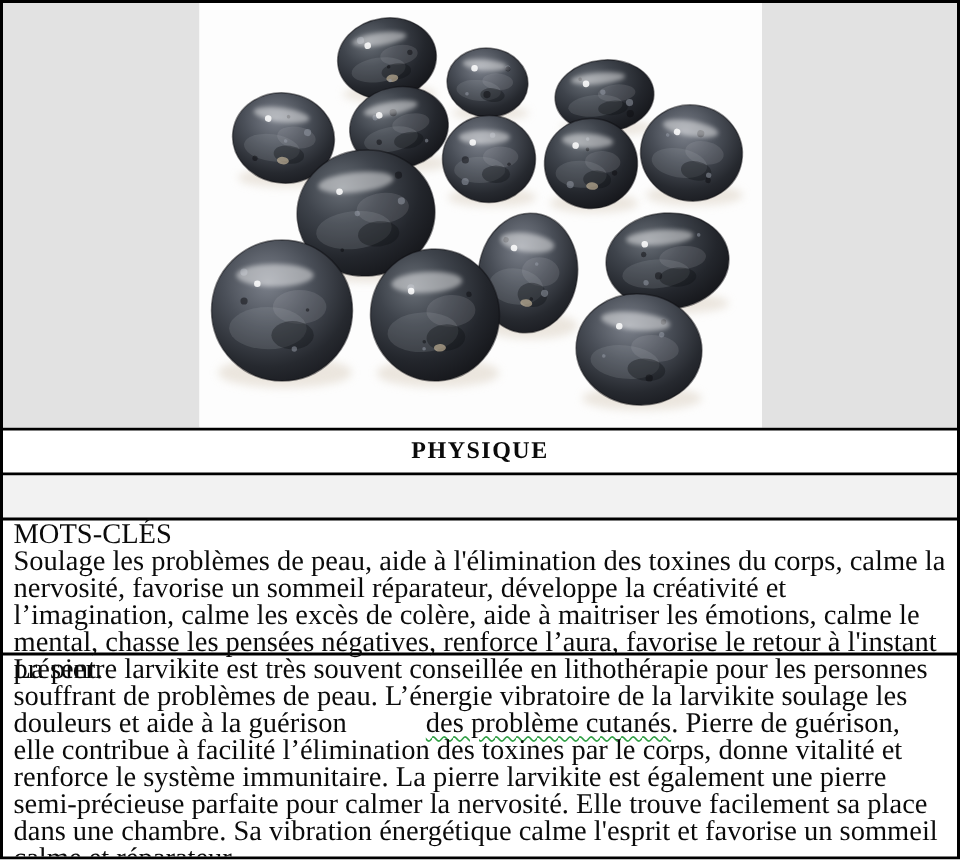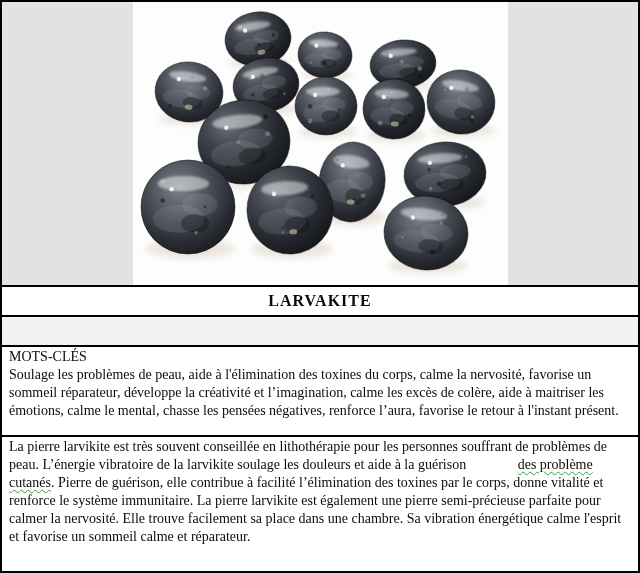--- a/index.html
+++ b/index.html
@@ -18,21 +18,21 @@
   .side-gray.left{width:131px;}
   .side-gray.right{flex:1;}
   .photo{width:375px;height:283px;background:#fdfdfd;}
   .photo svg{display:block;}
   .title-row{
     height:28px;border-bottom:2px solid #000;
     display:flex;align-items:center;justify-content:center;
     font-weight:bold;font-size:16px;letter-spacing:1px;
   }
   .empty-row{height:28px;border-bottom:2px solid #000;background:#f2f2f2;}
-  .section{box-sizing:border-box;padding:1px 7px 0 7px;font-size:14px;line-height:18px;}
+  .section{box-sizing:border-box;padding:1px 7px 0 7px;font-size:19px;line-height:18px;}
   .section.mots{height:90px;border-bottom:2px solid #000;}
   .section.corps{height:132px;}
   .sec-heading{display:block;}
   .sec-body{display:block;text-align:left;}
   .grammar-flag{
     text-decoration:underline;
     text-decoration-style:wavy;
     text-decoration-color:#2f9e44;
     text-decoration-thickness:1px;
     text-underline-offset:2px;
@@ -254,21 +254,21 @@
             <circle cx="307.3272986059885" cy="211.08474819355843" r="1.7999999999999998" fill="#0b0c0f" opacity="0.5"></circle>
             <ellipse cx="288.8" cy="212.5" rx="23.1" ry="5.92" fill="#ffffff" opacity="0.45" filter="url(#fsoft)"></ellipse>
             <circle cx="278.3" cy="216.94" r="2.2" fill="#ffffff" opacity="0.85"></circle>
           </g>
         </svg>
     </div>
     <div class="side-gray right"></div>
   </div>
 
   <div class="title-row">
-    <span>LARVAKITE</span>
+    <span>PHYSIQUE</span>
   </div>
 
   <div class="empty-row"></div>
 
   <div class="section mots">
     <span class="sec-heading">MOTS-CLÉS</span>
     <span class="sec-body">Soulage les problèmes de peau, aide à l'élimination des toxines du corps, calme la nervosité, favorise un sommeil réparateur, développe la créativité et l’imagination, calme les excès de colère, aide à maitriser les émotions, calme le mental, chasse les pensées négatives, renforce l’aura, favorise le retour à l'instant présent.</span>
   </div>
 
   <div class="section corps">

